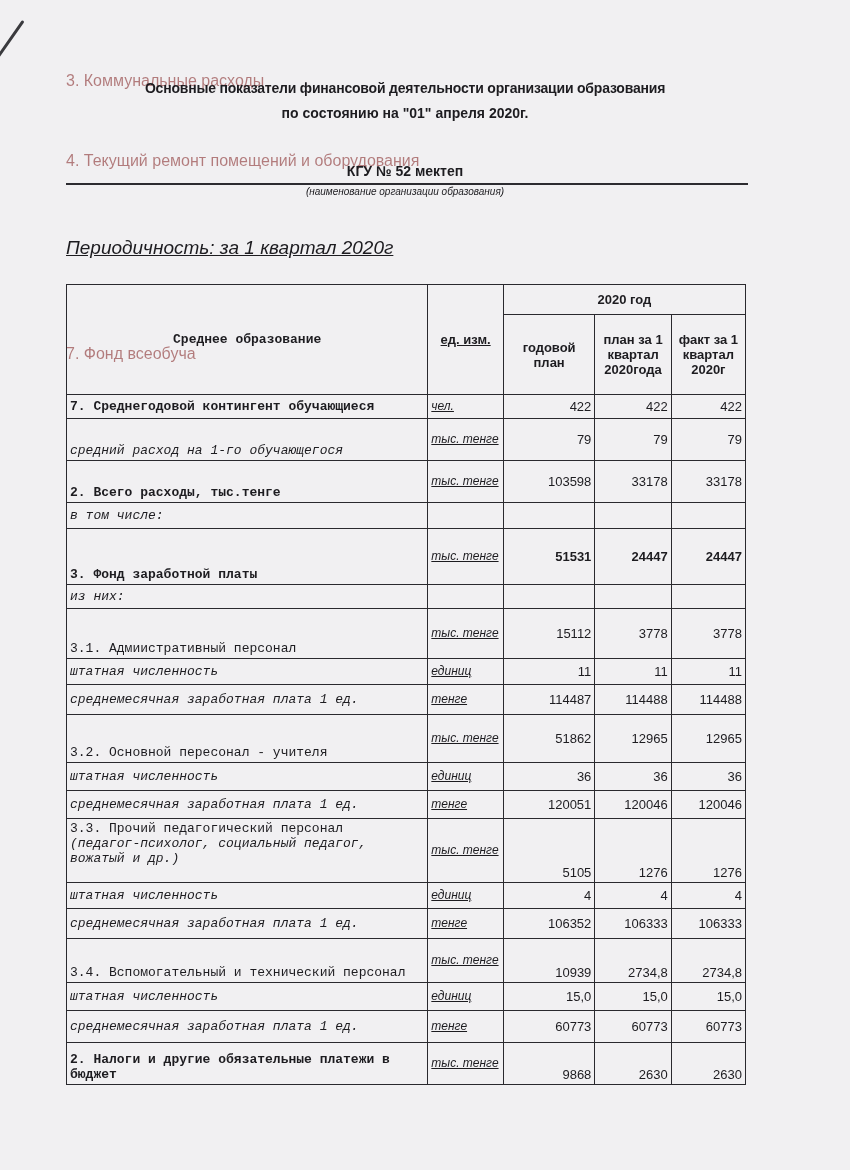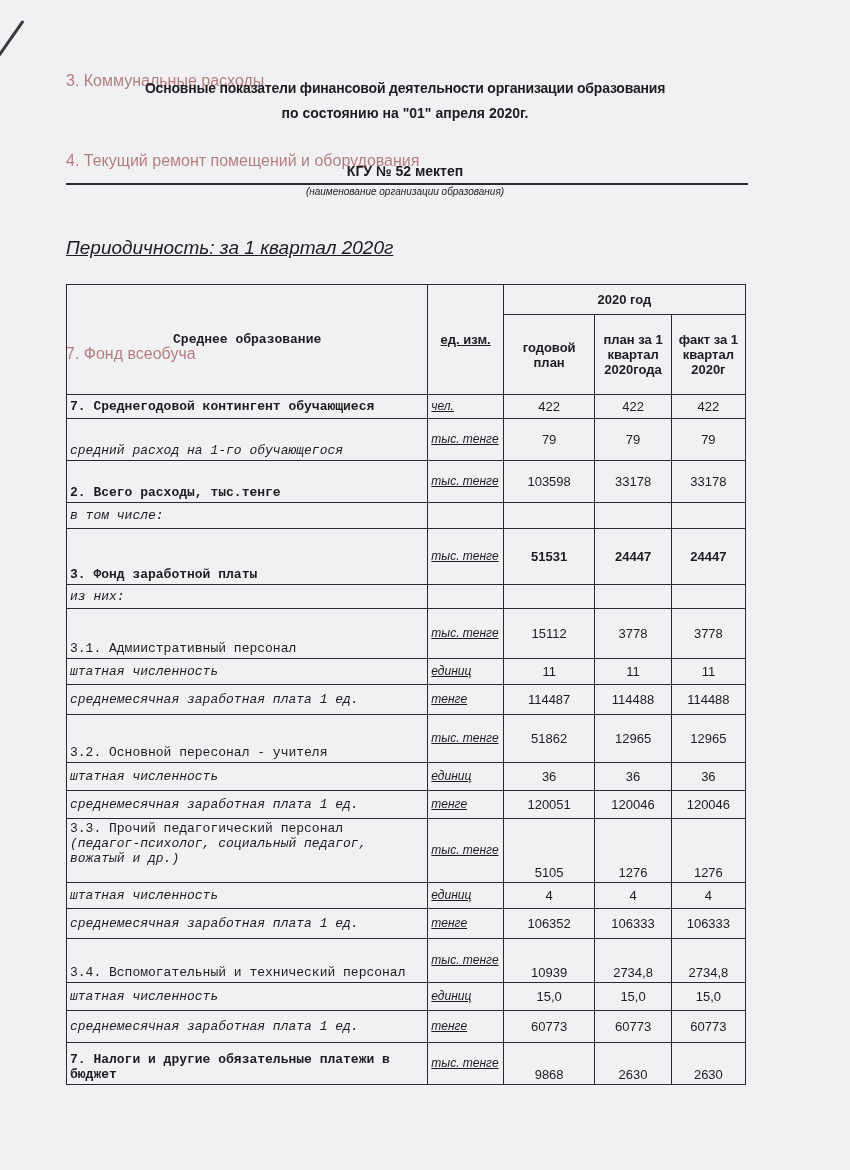--- a/index.html
+++ b/index.html
@@ -43,21 +43,21 @@
   table.main {
     position:absolute; left:66px; top:284px; width:680px;
     border-collapse:collapse; font-size:13px;
   }
   table.main td, table.main th {
     border:1.5px solid #2a292e; padding:2px 3px;
   }
   th { font-weight:bold; text-align:center; }
   .c-name { width:366px; text-align:left;font-family:Liberation Mono, monospace; }
   .c-unit { width:70px; font-style:italic;text-decoration:underline; }
-  .c-val { text-align:center; }
+  .c-val { text-align:right; }
   .c1 { width:86px; }
   .c2 { width:70px; }
   .c3 { width:68px; }
   .bold { font-weight:bold; }
   .ital { font-style:italic; }
   .va-bottom { vertical-align:bottom; }
   .unit-text { font-size:12px; line-height:19px; }
 </style>
 </head>
 <body>
@@ -212,20 +212,20 @@
       <td class="c-val">15,0</td>
     </tr>
     <tr style="height:32px;">
       <td class="c-name ital">среднемесячная заработная плата 1 ед.</td>
       <td class="c-unit unit-text">тенге</td>
       <td class="c-val">60773</td>
       <td class="c-val">60773</td>
       <td class="c-val">60773</td>
     </tr>
     <tr style="height:42px;">
-      <td class="c-name bold va-bottom">7. Налоги и другие обязательные платежи в бюджет</td>
+      <td class="c-name bold va-bottom">2. Налоги и другие обязательные платежи в бюджет</td>
       <td class="c-unit unit-text">тыс. тенге</td>
       <td class="c-val va-bottom">9868</td>
       <td class="c-val va-bottom">2630</td>
       <td class="c-val va-bottom">2630</td>
     </tr>
   </tbody>
 </table>
 
 </body></html>

